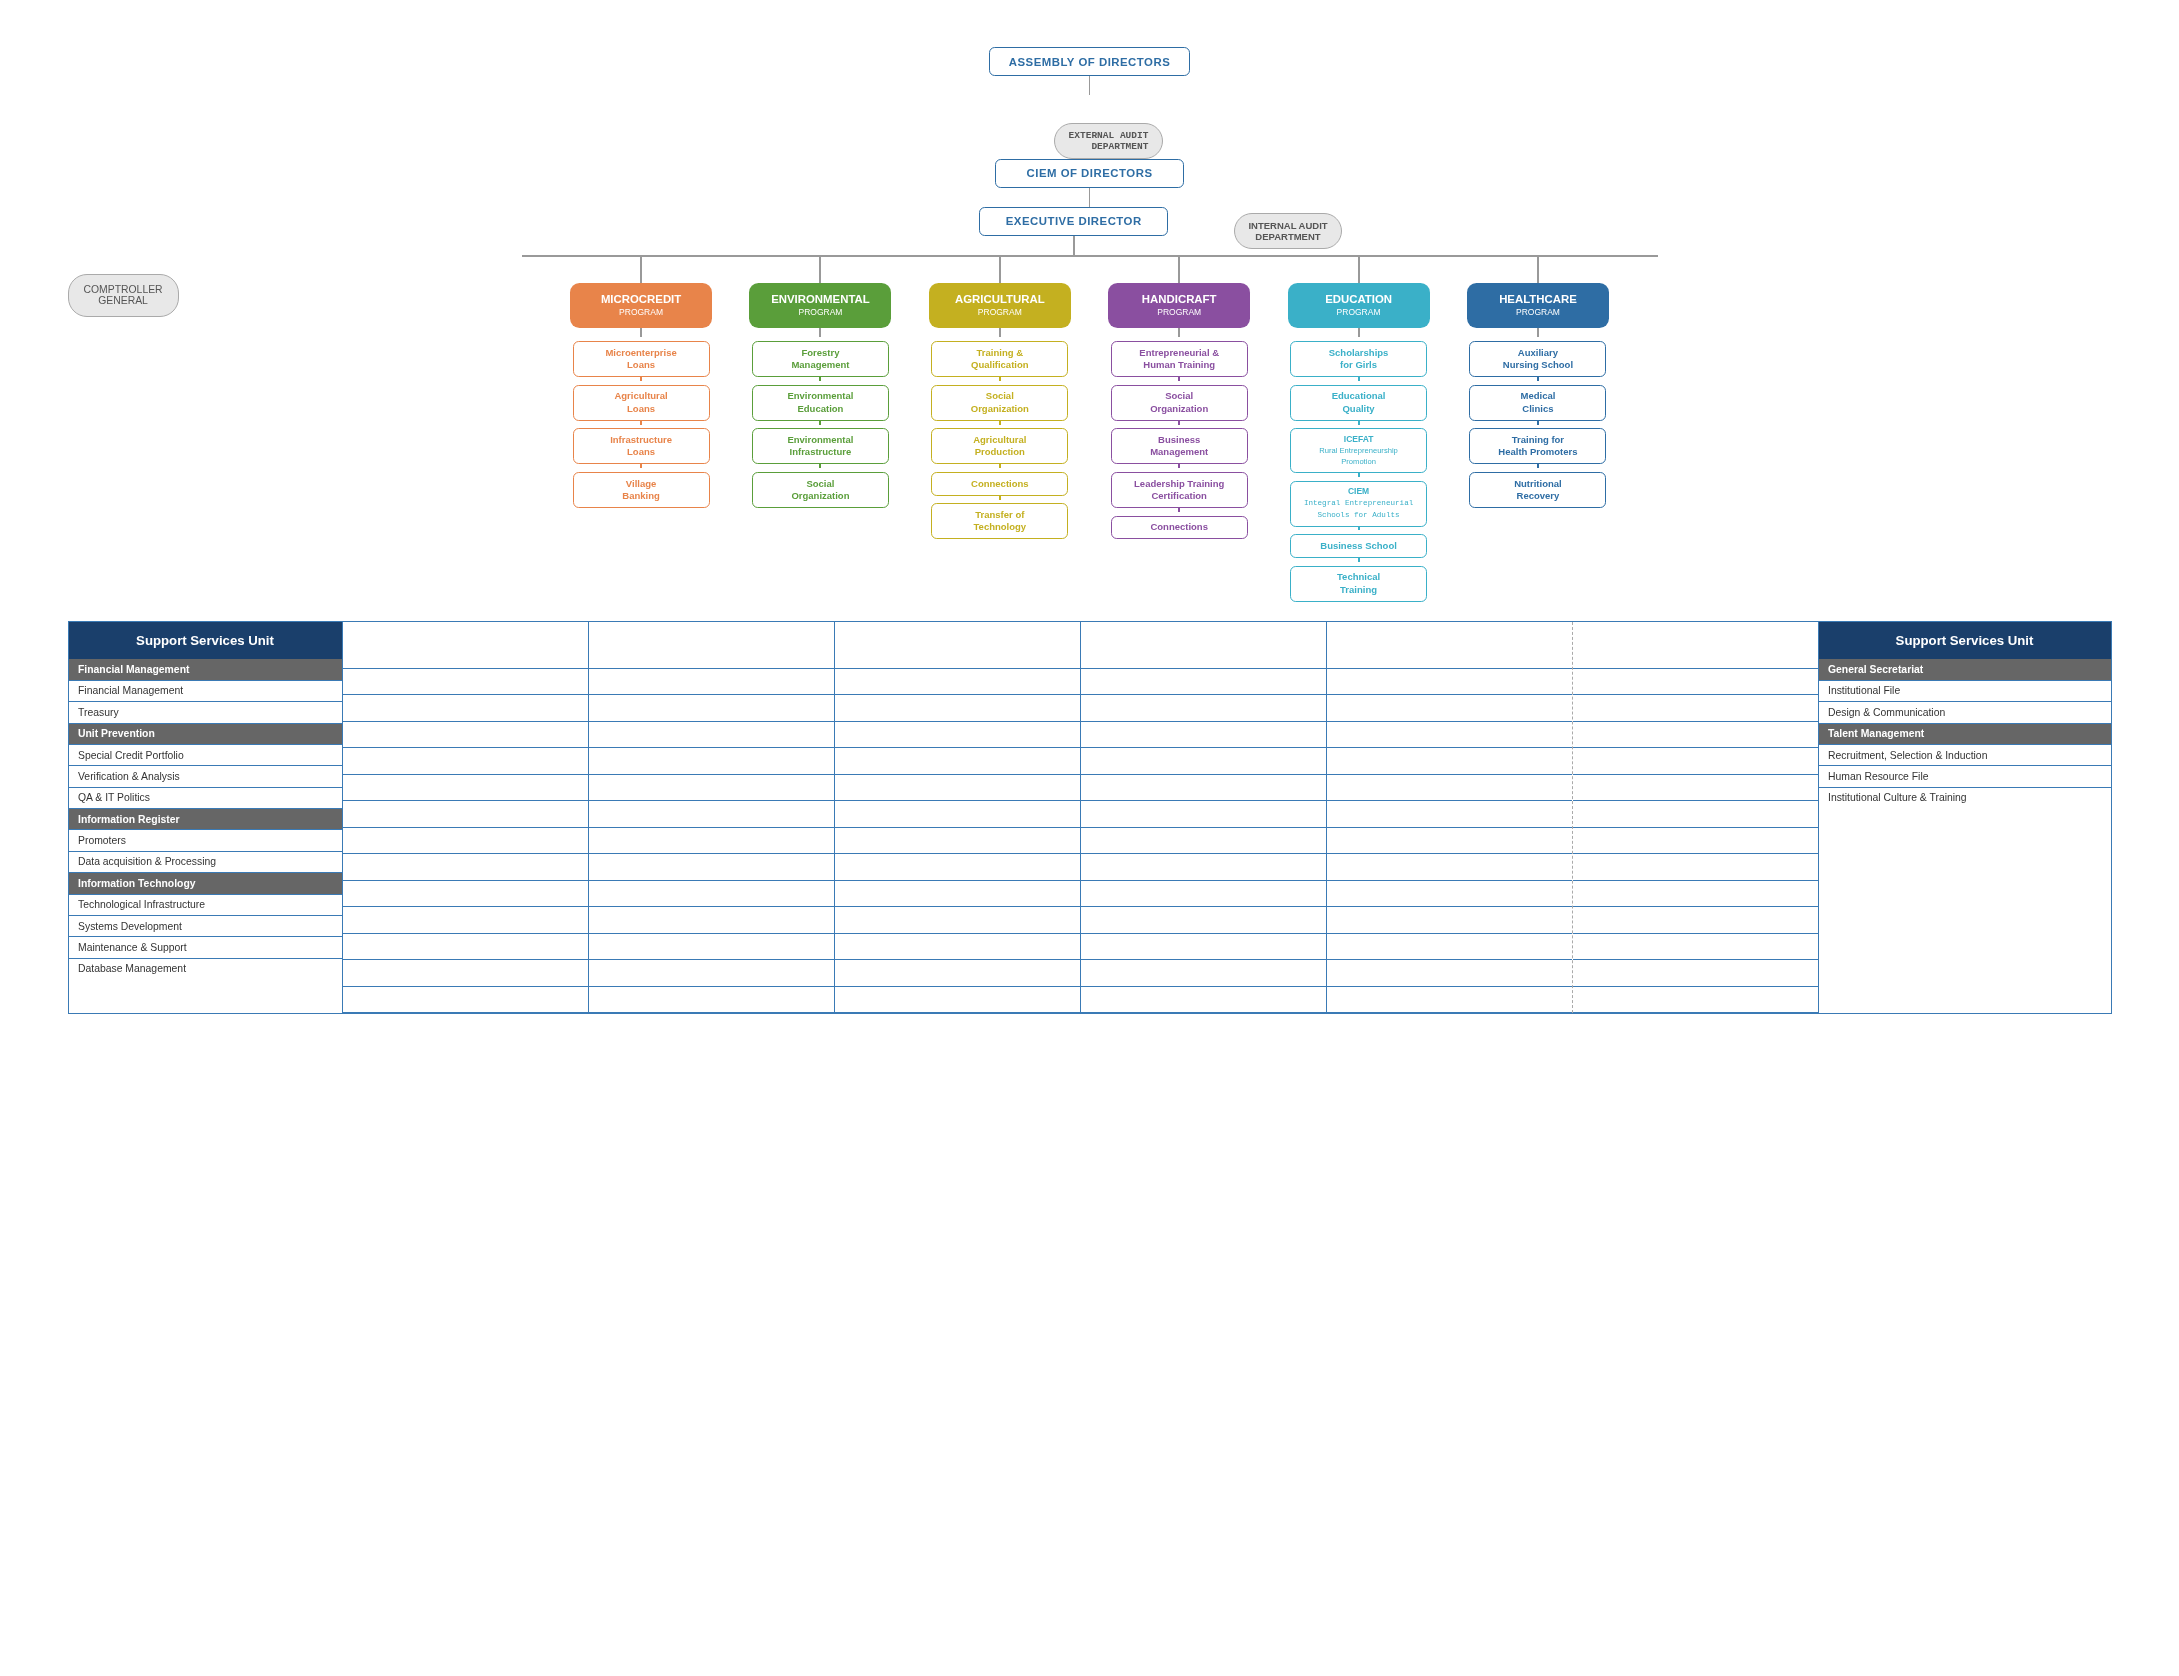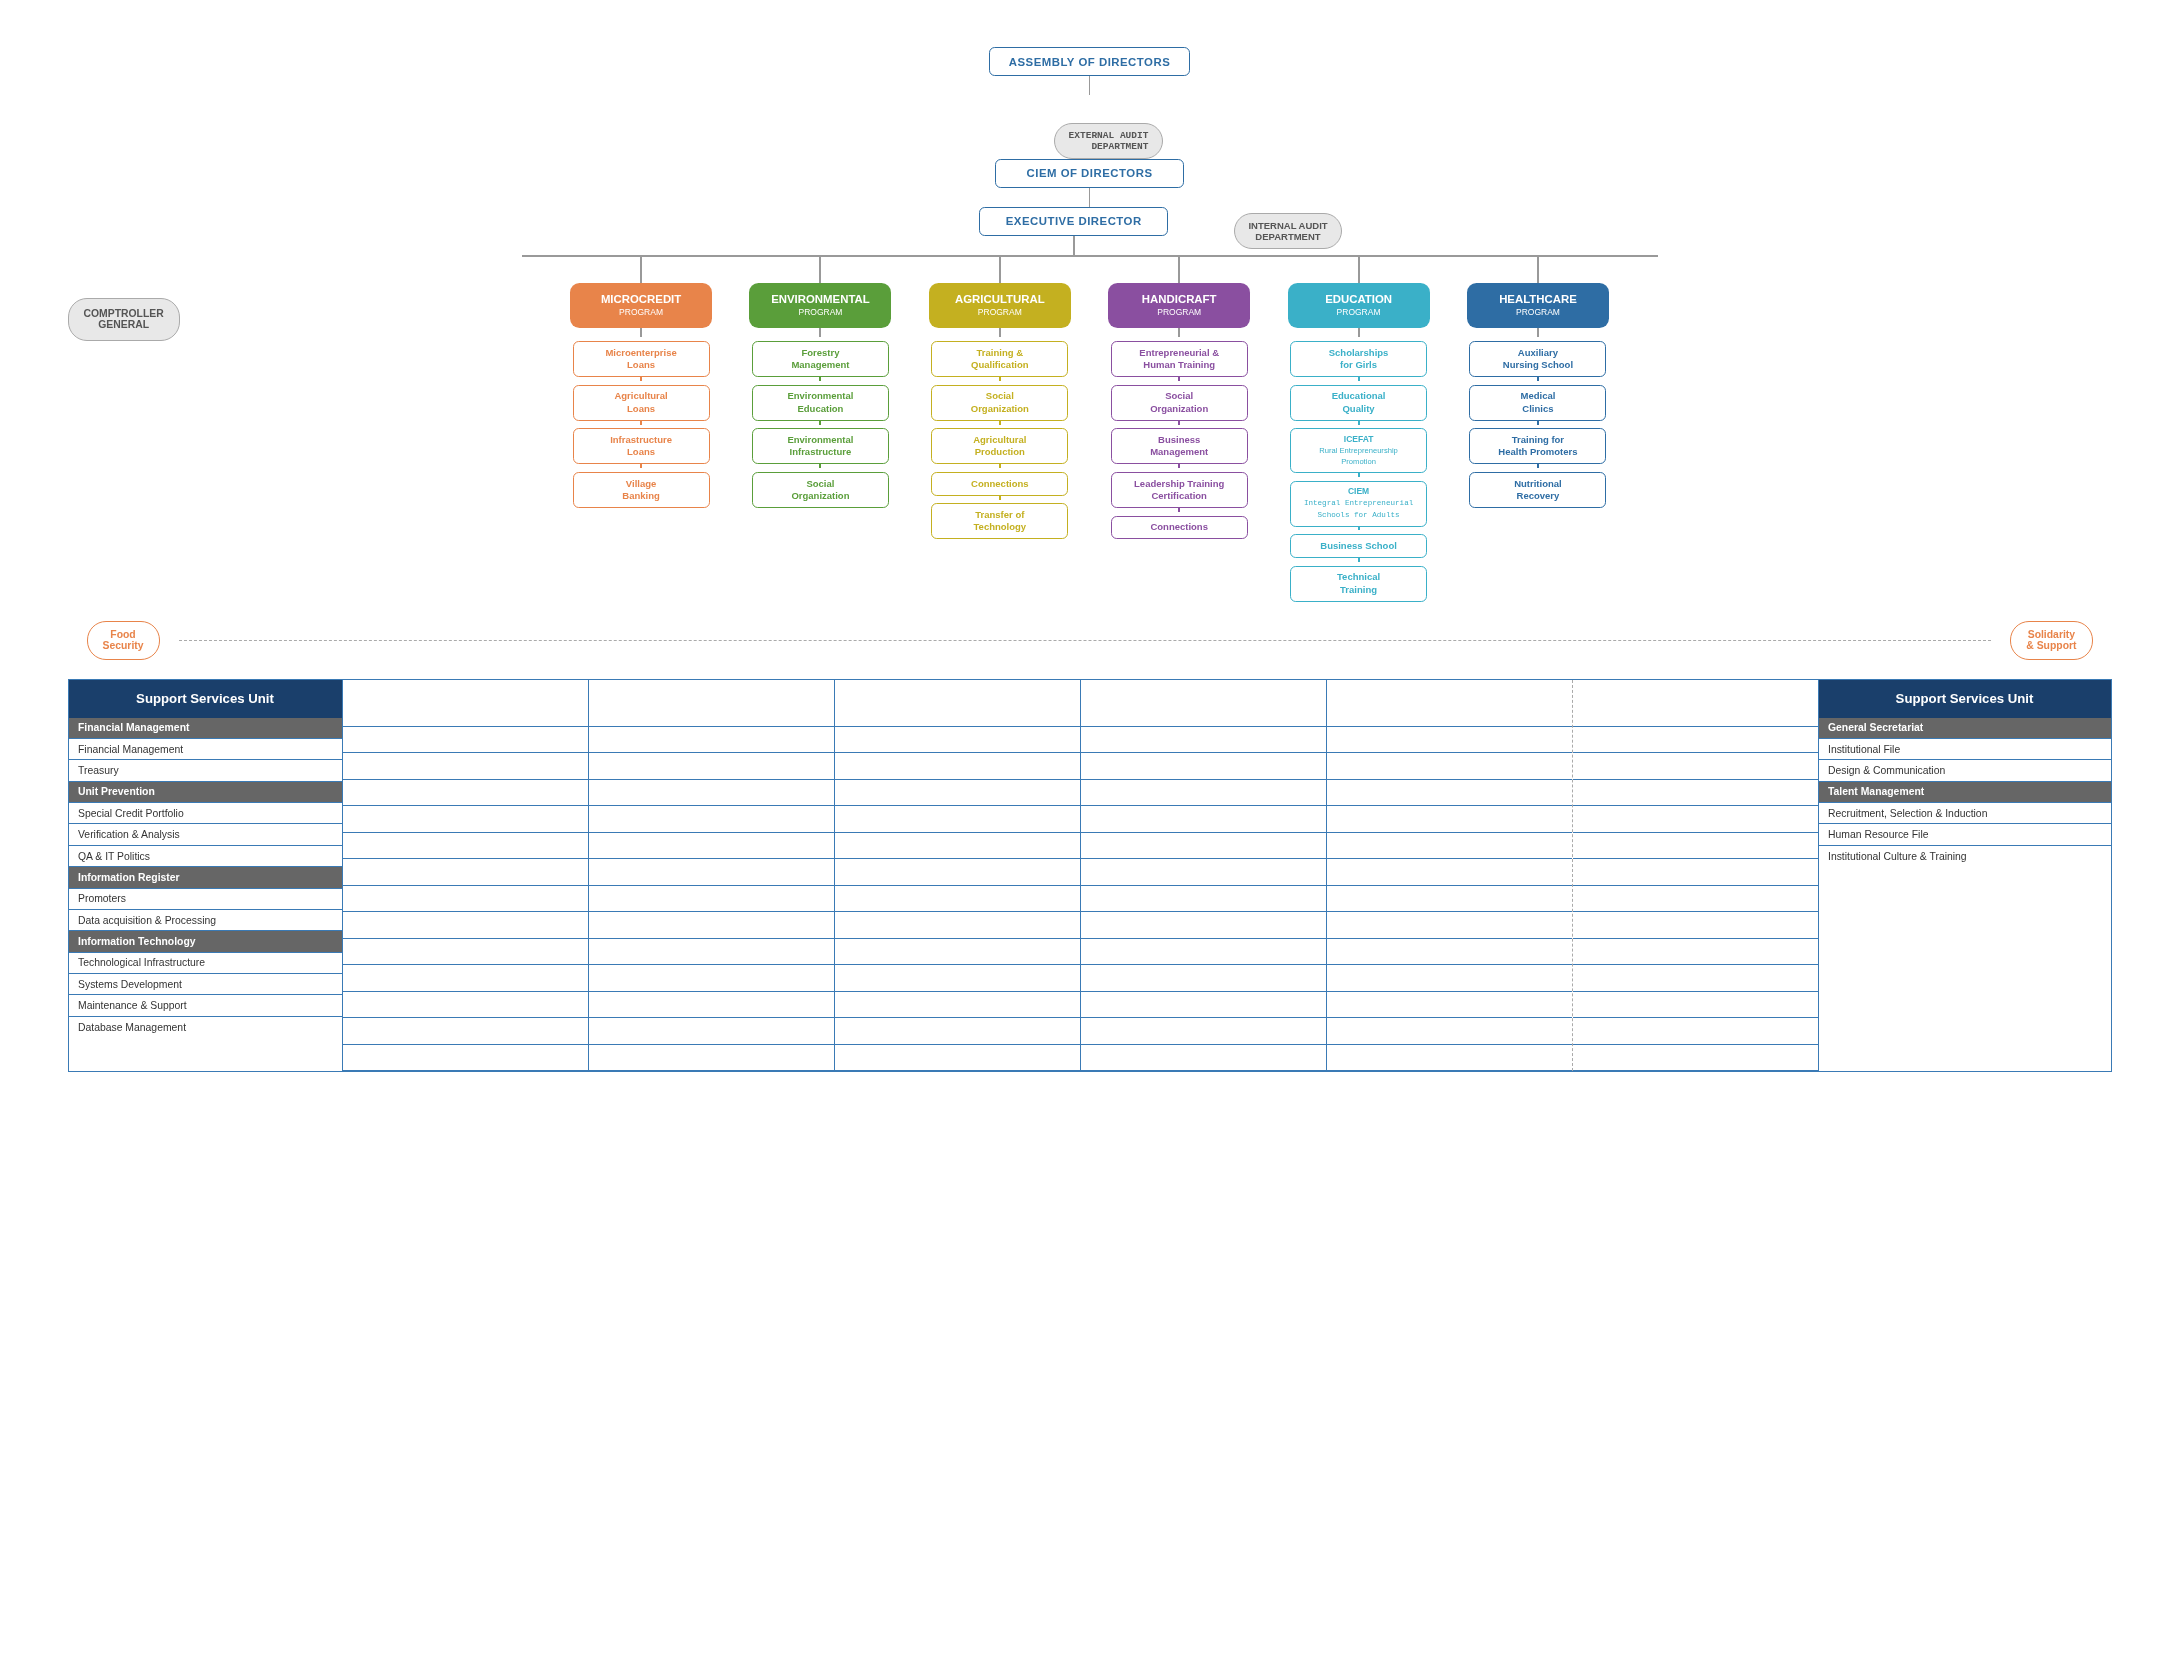--- a/index.html
+++ b/index.html
@@ -215,21 +215,21 @@
       <div class="side-node" style="margin-left:38px;">
         <div class="pill-gray" style="font-size:9.5px;text-align:center;">INTERNAL AUDIT<br>DEPARTMENT</div>
       </div>
     </div>
 
   </div>
 
   <div style="position:relative; display:flex; align-items:flex-start; justify-content:center; margin-top:0;">
 
     <div style="position:absolute; left:0; top:19px;">
-      <div class="pill-gray" style="font-size:10.4px; font-weight:bold; white-space:pre-line; text-align:center; padding:9.5px 15px;margin-top:24px;">COMPTROLLER<br>GENERAL</div>
+      <div class="pill-gray" style="font-size:10.4px; font-weight:normal; white-space:pre-line; text-align:center; padding:9.5px 15px;">COMPTROLLER<br>GENERAL</div>
     </div>
 
   </div>
 
   <div style="position:relative; margin-top:0; ">
 
     <div style="position:absolute;top:0;left:50%;transform:translateX(-50%);width:1136px;height:1.9px;background:#999;"></div>
 
     <div class="programs-row">
 
@@ -333,26 +333,20 @@
         <div class="prog-item item-blue">Medical<br>Clinics</div>
         <div style="width:1.9px;height:3.8px;background:#2e6da4;margin:0 auto;"></div>
         <div class="prog-item item-blue">Training for<br>Health Promoters</div>
         <div style="width:1.9px;height:3.8px;background:#2e6da4;margin:0 auto;"></div>
         <div class="prog-item item-blue">Nutritional<br>Recovery</div>
       </div>
 
     </div>
   </div>
 
-  <div style="position:relative; margin-top:19px; display:flex; align-items:center; justify-content:space-between; padding: 0 19px;">
-    <div class="food-sec">Food<br>Security</div>
-
-    <div style="flex:1; border-top:1.9px dashed #aaa; margin:0 19px;"></div>
-    <div class="food-sec" style="border-color:#e8844a; color:#e8844a;">Solidarity<br>&amp; Support</div>
-  </div>
 
   <div style="margin-top:19px; display:flex; gap:0; border:1.4px solid #3a7ab5;">
 
     <div style="min-width:274px; border-right:1.4px solid #3a7ab5;">
       <div class="support-unit-header">Support Services Unit</div>
 
       <div class="section-hdr">Financial Management</div>
       <div class="section-item">Financial Management</div>
       <div class="section-item">Treasury</div>
 

